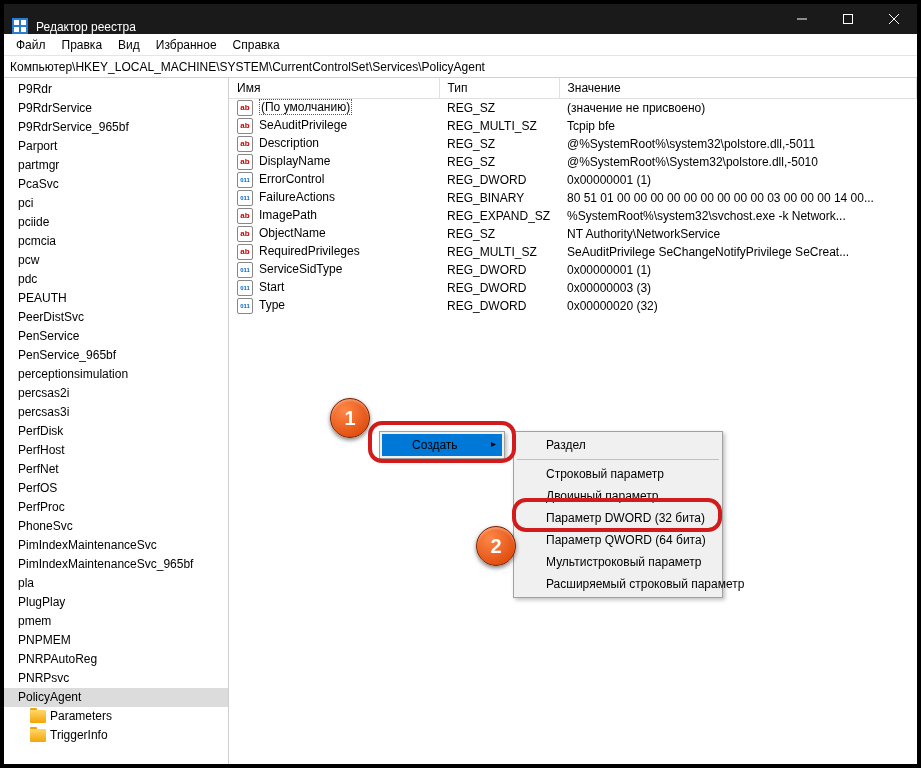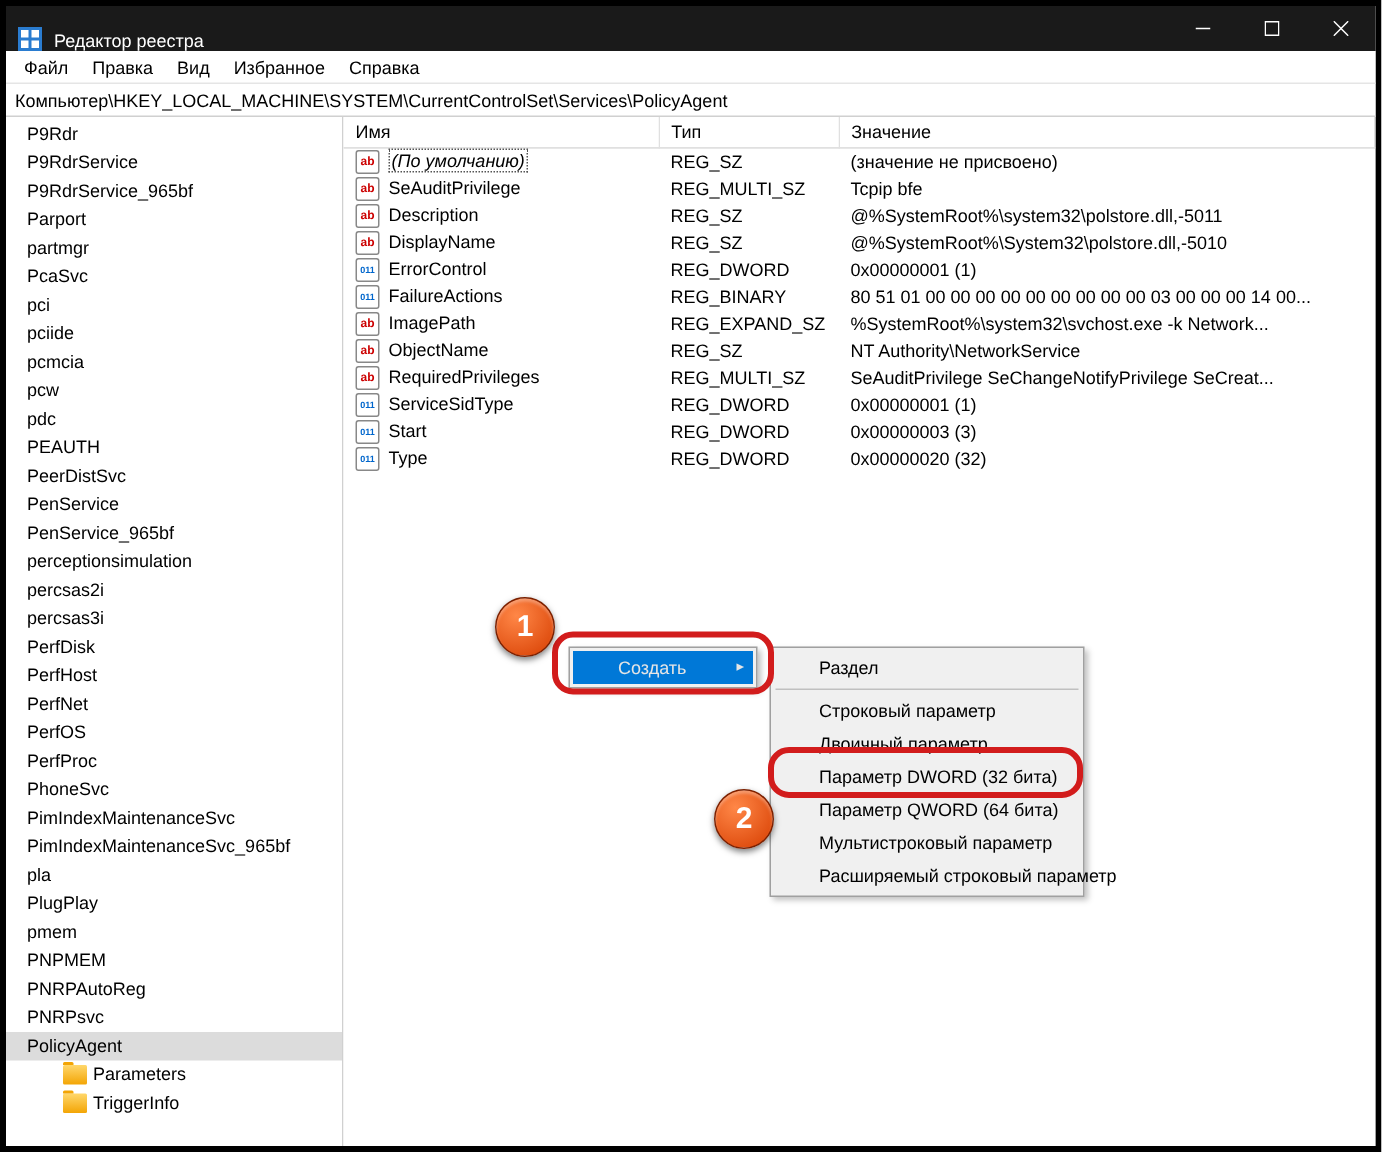--- a/index.html
+++ b/index.html
@@ -87,21 +87,21 @@
   }
   .tree-item.selected{background:#dcdcdc;}
   .tree-item .folder {
     width:16px;height:13px;margin-right:4px;
     display:inline-block;
     background:linear-gradient(#ffd76b,#f3a505);
     border-radius:1px;
     position:relative;
   }
   .tree-item .folder::before{content:"";position:absolute;top:-2px;left:0;width:7px;height:2px;background:#f3a505;border-radius:1px 1px 0 0;}
-  .tree-item.child{padding-left:38px;}
+  .tree-item.child{padding-left:26px;}
   .list {
     flex:1;
     overflow:auto;
     background:#fff;
   }
   .list table{border-collapse:collapse;width:100%;}
   .list th{
     text-align:left;font-weight:400;
     border-right:1px solid #e0e0e0;
     border-bottom:1px solid #e0e0e0;
@@ -117,21 +117,21 @@
   .val-icon{
     display:inline-block;width:16px;height:16px;
     vertical-align:middle;margin-right:6px;
     background:#fff;border:1px solid #888;border-radius:2px;
     position:relative;font-size:8px;line-height:14px;text-align:center;
   }
   .val-icon.ab{color:#c00;font-weight:bold;}
   .val-icon.ab::after{content:"ab";}
   .val-icon.nn{color:#06c;font-weight:bold;}
   .val-icon.nn::after{content:"011";font-size:6px;line-height:14px;}
-  .dotted{border:1px dotted #555;padding:0 1px;font-style:italic;}
+  .dotted{border:1px dotted #555;padding:0 1px;}
 
   
   .ctx {
     position:absolute;
     background:#f0f0f0;
     border:1px solid #a0a0a0;
     box-shadow:2px 2px 4px rgba(0,0,0,0.25);
     padding:2px;
     font-size:12px;
     z-index:10;
@@ -139,21 +139,21 @@
   .ctx-item{
     padding:4px 20px 4px 30px;
     white-space:nowrap;
     cursor:pointer;
     position:relative;
   }
   .ctx-sep{height:1px;background:#c0c0c0;margin:3px 1px;}
   .ctx-item.expand::after{
     content:"▸";position:absolute;right:6px;top:4px;font-size:10px;
   }
-  .ctx-item.highlight{background:#0078d7;color:#e5e5e5;}
+  .ctx-item.highlight{background:#0078d7;color:#000000;}
 
   
   .callout-border{
     position:absolute;
     border:4px solid #d21c1c;
     border-radius:14px;
     z-index:30;
     pointer-events:none;
   }
   .callout-badge{

